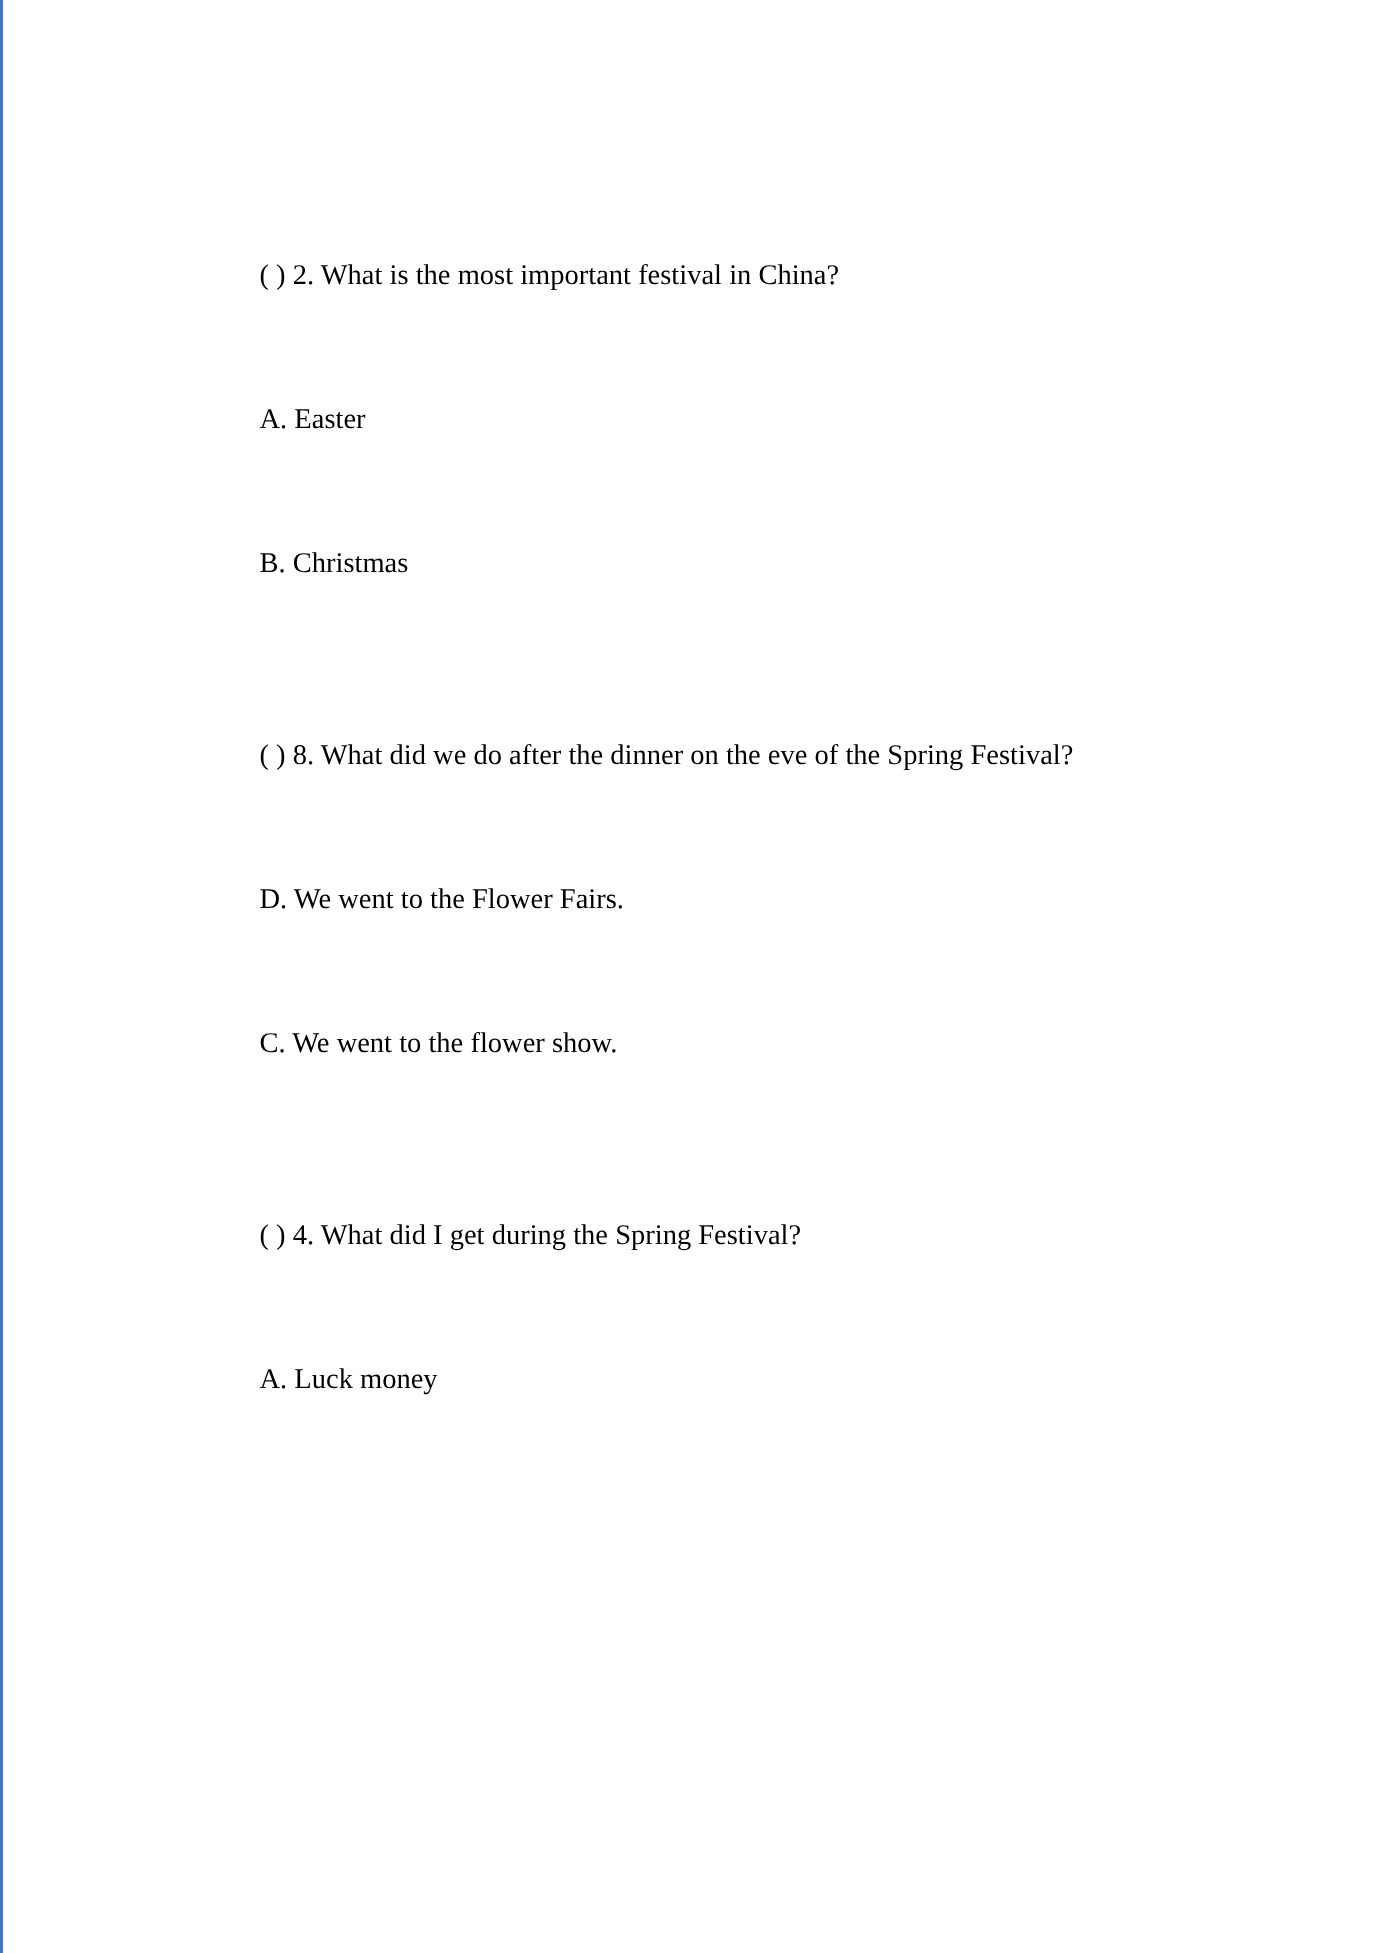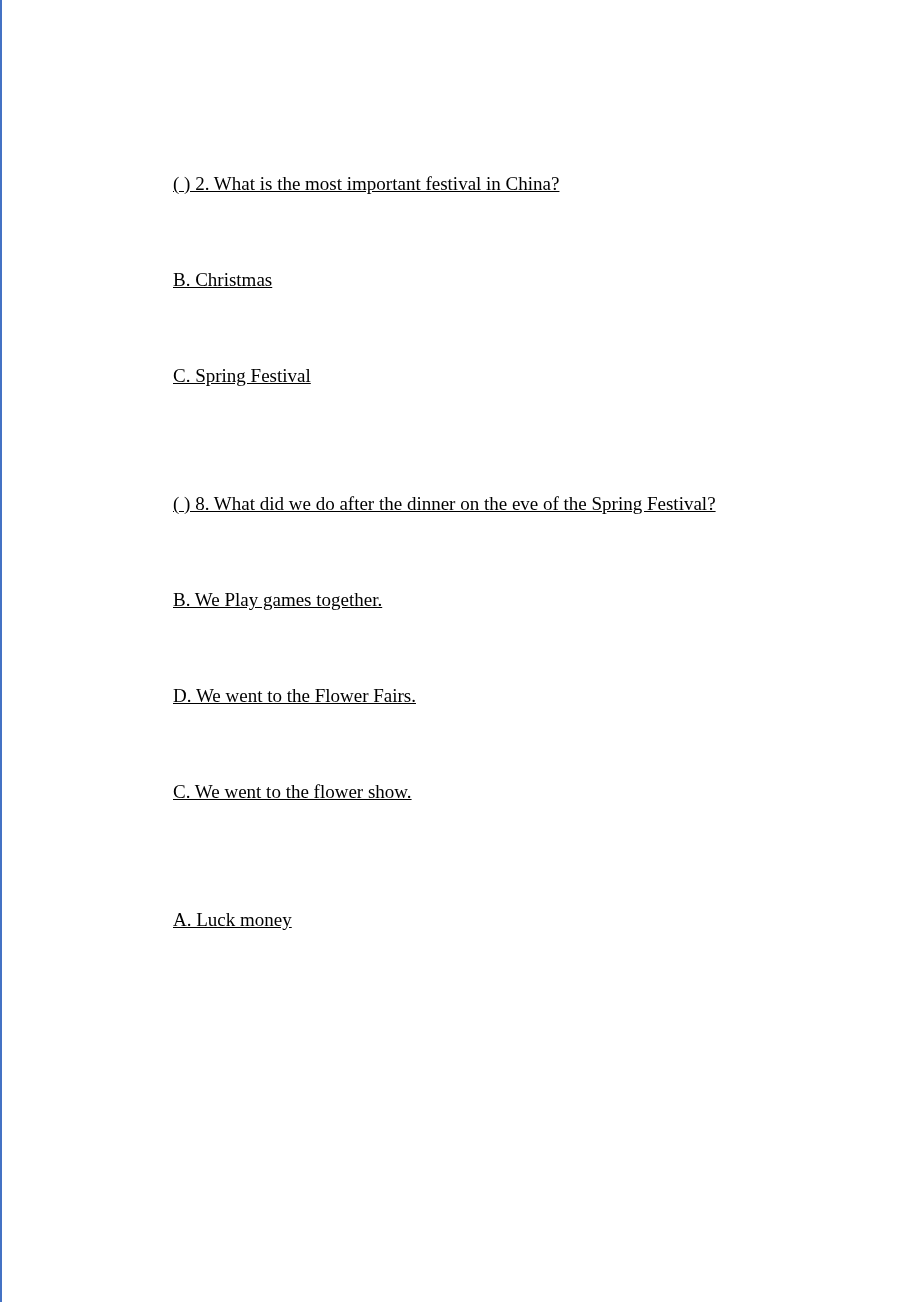--- a/index.html
+++ b/index.html
@@ -28,38 +28,38 @@
     top: 104px;
     left: 0;
     width: 920px;
   }
   .en-block {
     margin-left: 173px;
     font-size: 19px;
     line-height: 32px;
     white-space: pre;
   }
-  .line { height: 32px; text-decoration: underline; }
+  .line { height: 32px; }
 </style>
 </head>
 <body>
 
 <div class="edge-line"></div>
 
 <div class="doc">
 
   <div class="en-block">
     <div class="line">( ) 2. What is the most important festival in China?</div>
+    <div class="line">A. Easter</div>
     <div class="line">B. Christmas</div>
-    <div class="line">C. Spring Festival</div>
 
     <div class="line">( ) 8. What did we do after the dinner on the eve of the Spring Festival?</div>
-    <div class="line">B. We Play games together.</div>
     <div class="line">D. We went to the Flower Fairs.</div>
     <div class="line">C. We went to the flower show.</div>
 
+    <div class="line">( ) 4. What did I get during the Spring Festival?</div>
     <div class="line">A. Luck money</div>
     
     
     
   </div>
 
 </div>
 
 </body></html>

